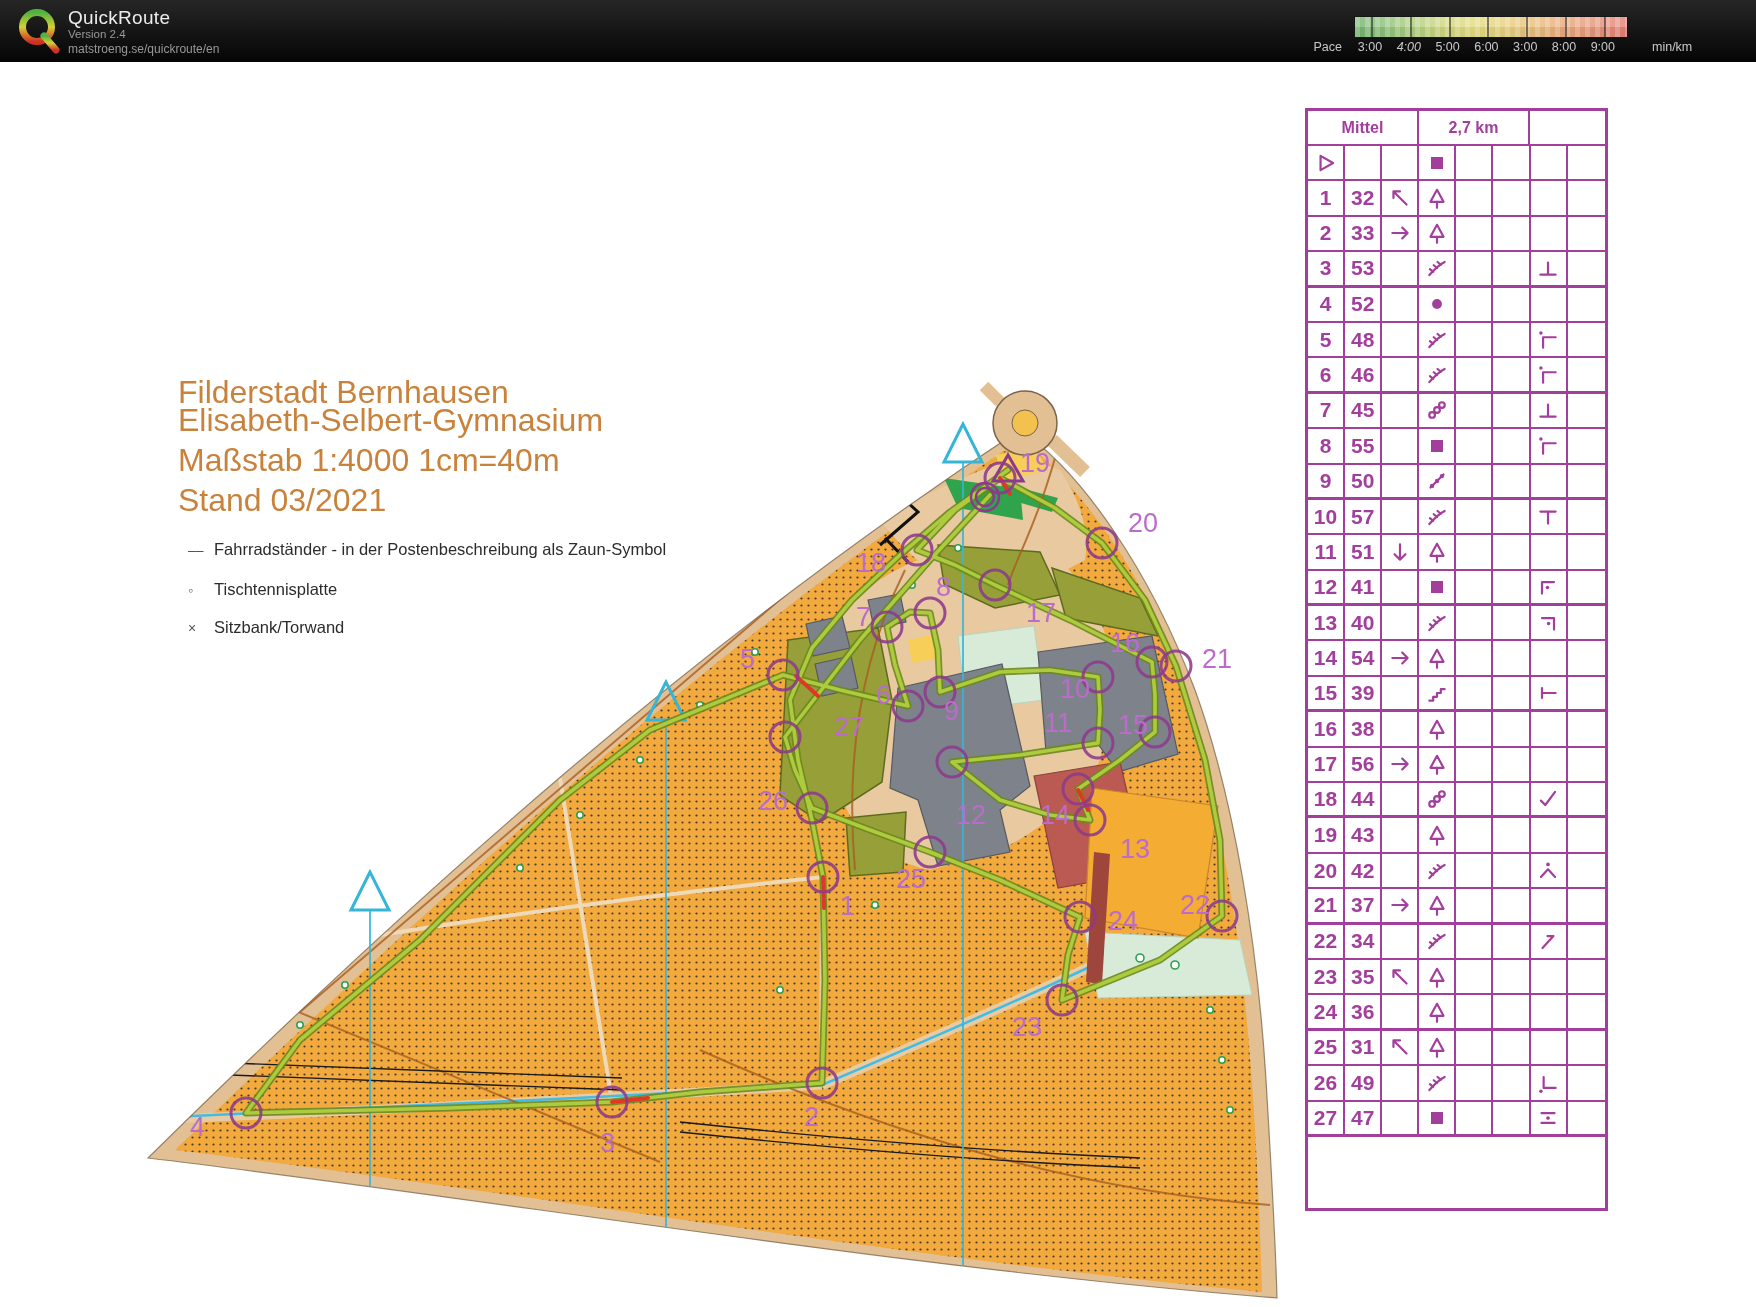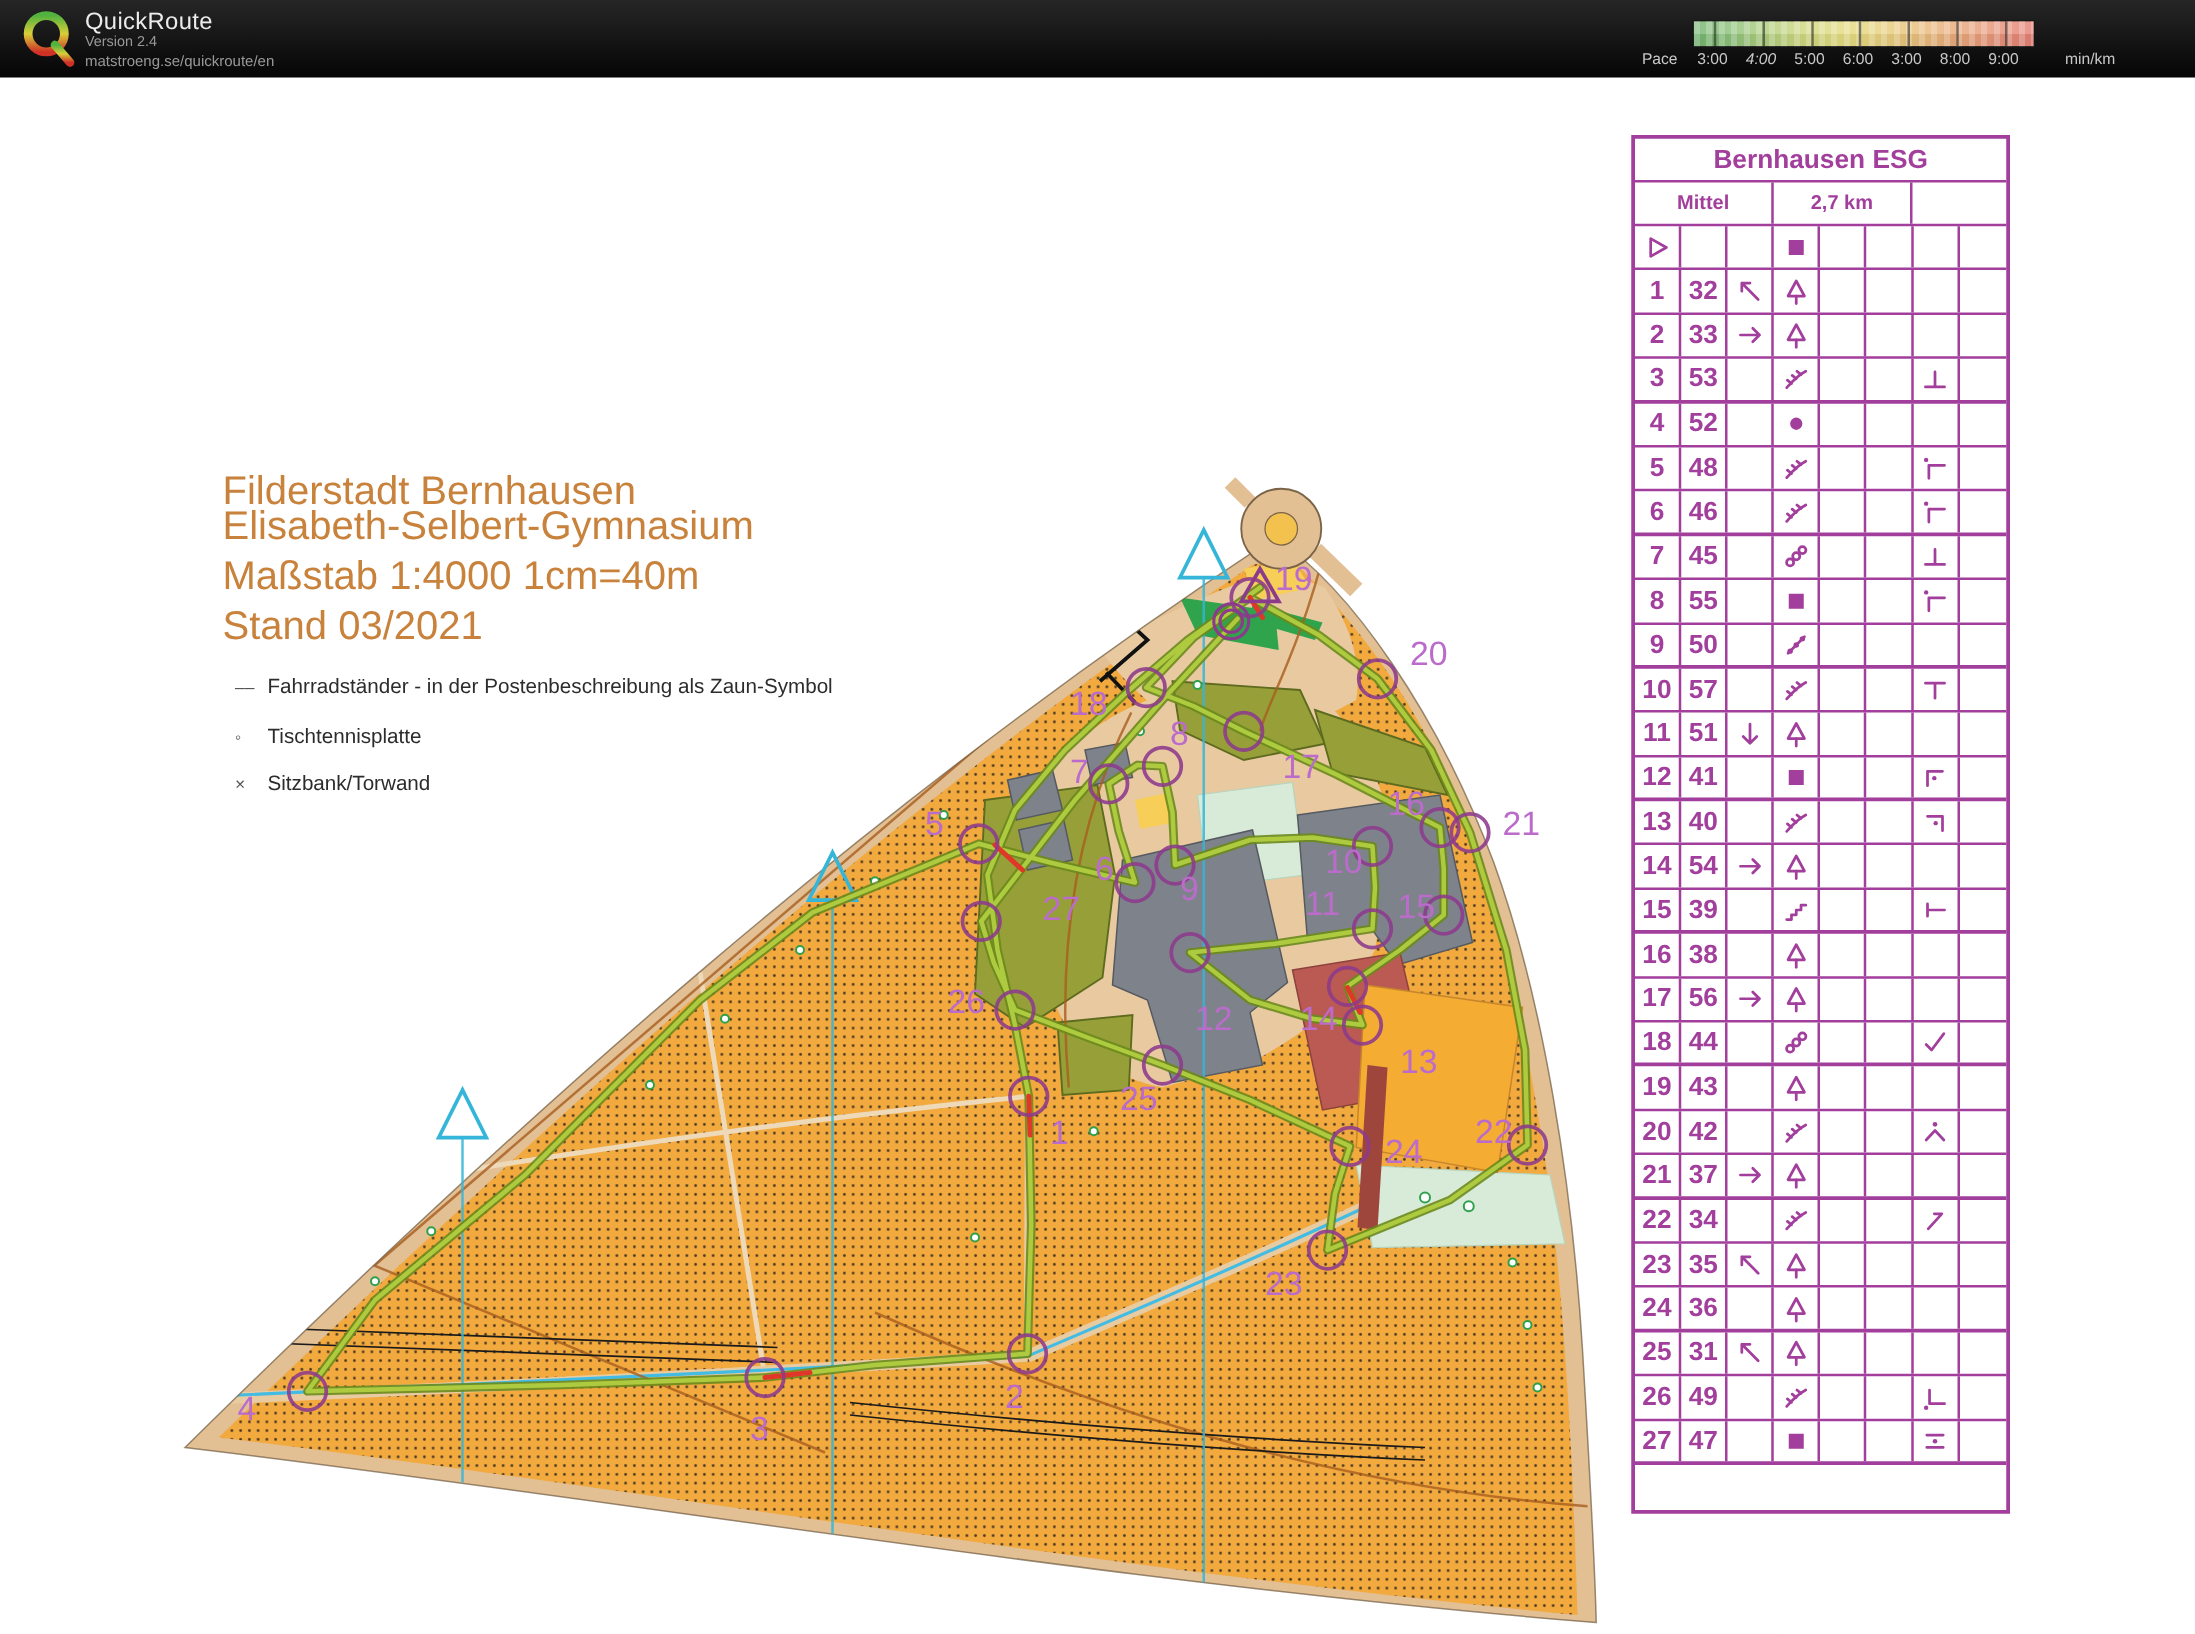--- a/index.html
+++ b/index.html
@@ -308,21 +308,20 @@
 <div class="map-title-line" style="top:374px;">Filderstadt Bernhausen</div>
 <div class="map-title-line" style="top:402px;">Elisabeth-Selbert-Gymnasium</div>
 <div class="map-title-line" style="top:442px;">Maßstab 1:4000  1cm=40m</div>
 <div class="map-title-line" style="top:482px;">Stand 03/2021</div>
 <div class="legend-item" style="top: 540px;"><span class="legend-ico">‒‒</span><span>Fahrradständer - in der Postenbeschreibung als Zaun-Symbol</span></div>
 <div class="legend-item" style="top: 580px;"><span class="legend-ico">◦</span><span>Tischtennisplatte</span></div>
 <div class="legend-item" style="top: 618px;"><span class="legend-ico">×</span><span>Sitzbank/Torwand</span></div>
 <div id="map-legend"></div>
 
 <div id="card">
-  <div class="cd-title">Bernhausen ESG</div>
   <div class="cd-head">
     <div class="h1">Mittel</div>
     <div class="h2">2,7 km</div>
     <div class="h3"></div>
   </div>
   <div id="cd-rows">
       <div class="cd-row">
         <div class="cd-cell">
           <svg width="24" height="24" viewBox="0 0 22 22" fill="none" stroke="#A23E9C" stroke-width="2" stroke-linecap="round" stroke-linejoin="round">
             <path d="M6 4.5 L17.5 11 L6 17.5 Z"></path>

